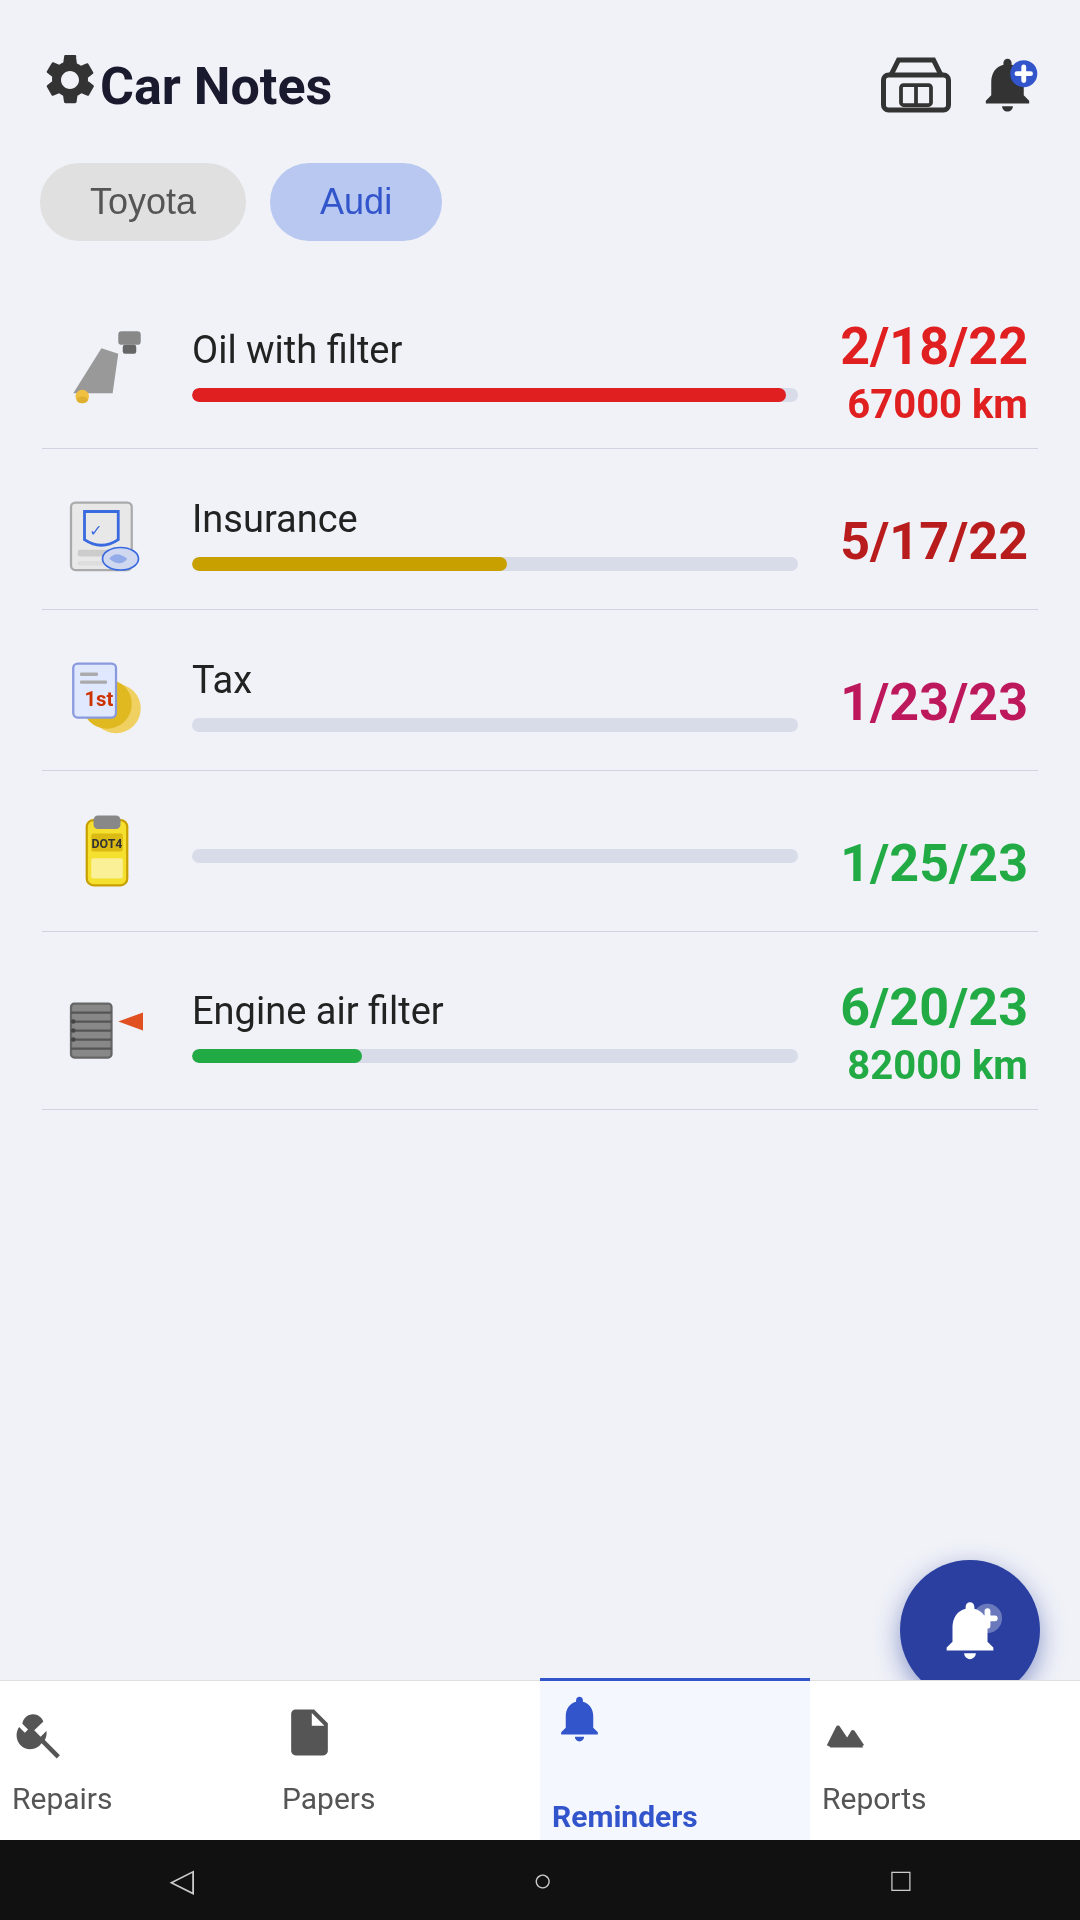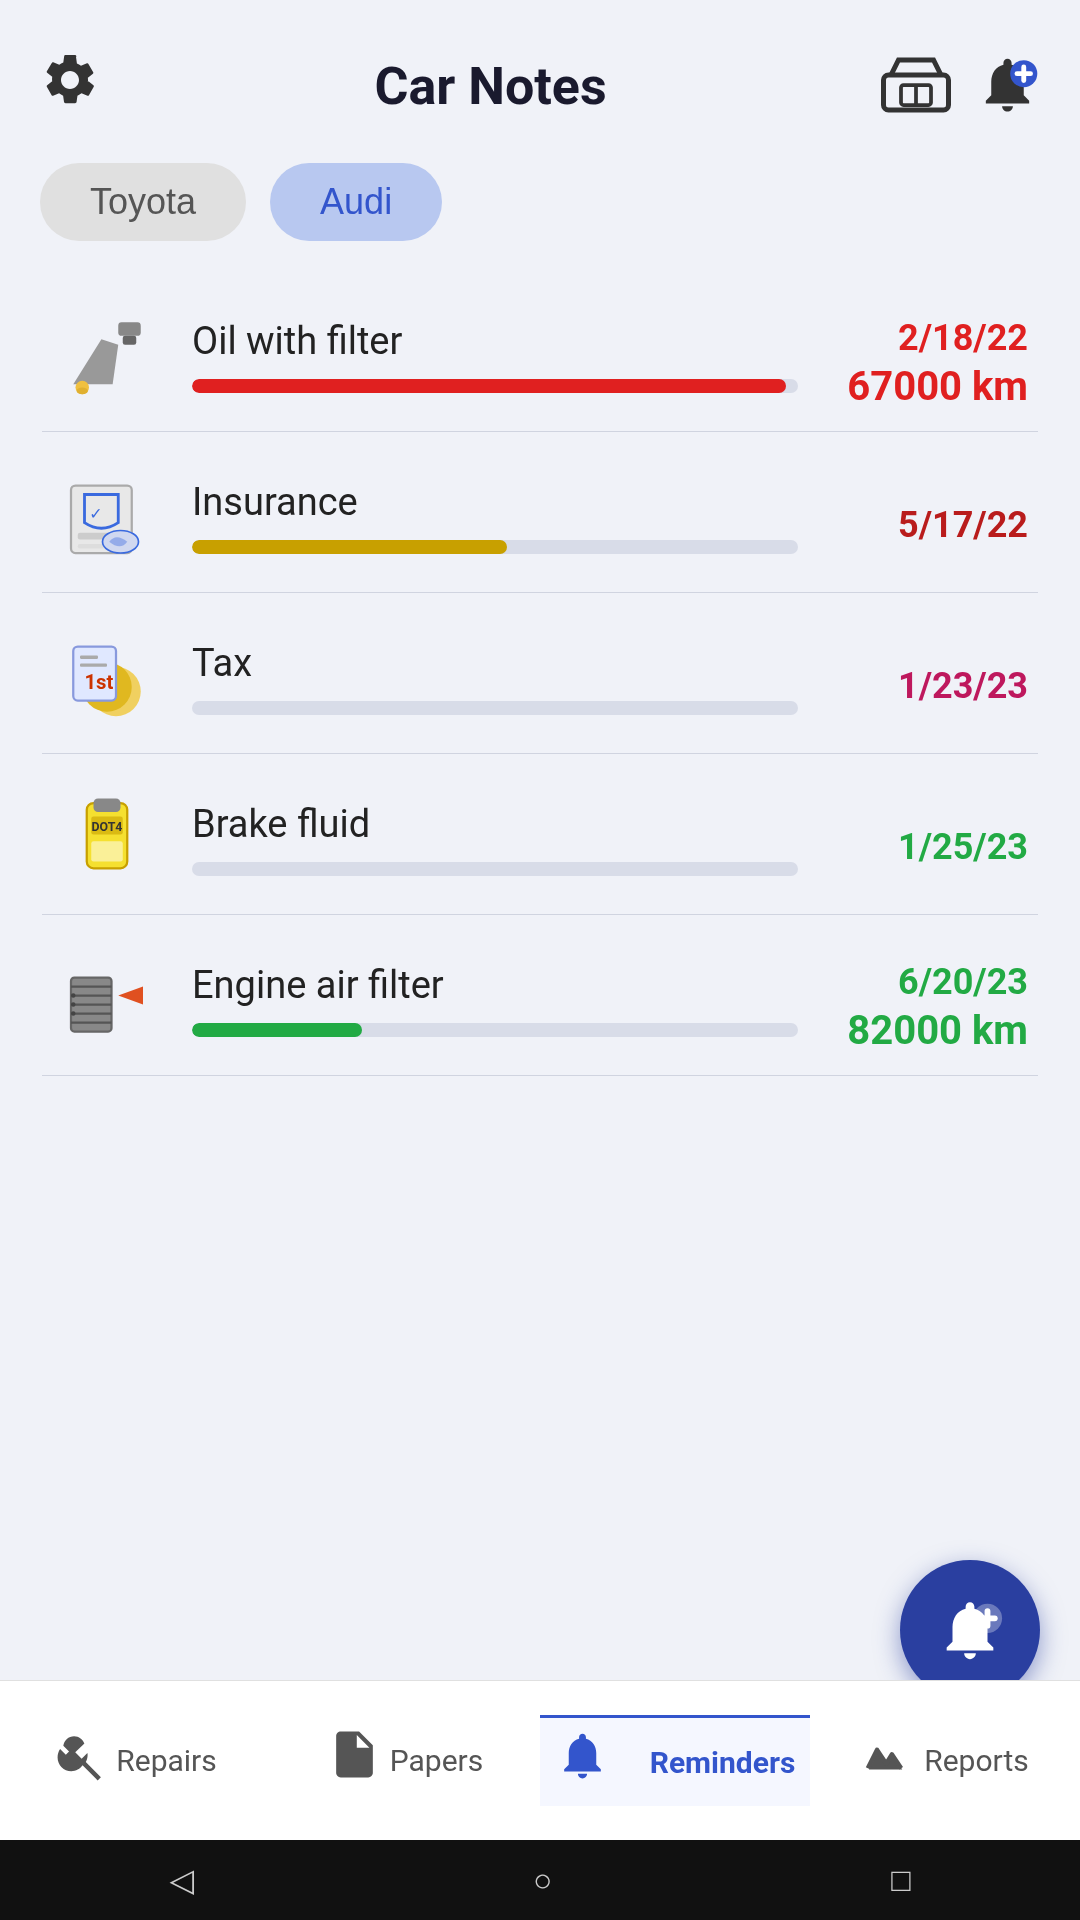--- a/index.html
+++ b/index.html
@@ -16,21 +16,21 @@
 
     
     .header {
       display: flex;
       align-items: center;
       padding: 50px 40px 20px 40px;
       background: #f0f2f8;
     }
     .header-title {
       flex: 1;
-      text-align: center;
+      text-align: left;
       font-size: 52px;
       font-weight: bold;
       color: #1a1a2e;
     }
     .header-icon {
       font-size: 52px;
       color: #333;
       cursor: pointer;
     }
     .header-icons-right {
@@ -103,21 +103,21 @@
     .progress-bar-fill {
       height: 100%;
       border-radius: 7px;
     }
     .reminder-date {
       text-align: right;
       flex-shrink: 0;
       min-width: 200px;
     }
     .reminder-date .date-text {
-      font-size: 36px;
+      font-size: 52px;
       font-weight: bold;
       display: block;
       margin-top: 15px;
     }
     .reminder-date .km-text {
       font-size: 40px;
       font-weight: bold;
       display: block;
       margin-top: 4px;
     }
@@ -151,22 +151,22 @@
       right: 0;
       height: 160px;
       background: white;
       display: flex;
       align-items: center;
       border-top: 1px solid #e0e0e0;
     }
     .nav-item {
       flex: 1;
       display: flex;
-      flex-direction: row;
-      align-items: center;
+      flex-direction: column;
+      align-items: flex-start;
       justify-content: center;
       gap: 8px;
       cursor: pointer;
       padding: 10px 12px;
     }
     .nav-item.active .nav-label {
       color: #3355cc;
     }
     .nav-item .nav-icon {
       font-size: 52px;
@@ -308,21 +308,20 @@
       <div class="reminder-icon-wrap">
         <svg viewBox="0 0 80 80" width="90" height="90">
     <rect x="22" y="8" width="36" height="58" rx="6" fill="#f5e030" stroke="#c8a000" stroke-width="2"></rect>
     <rect x="28" y="4" width="24" height="12" rx="4" fill="#888"></rect>
     <rect x="26" y="20" width="28" height="16" rx="2" fill="#c8a000" opacity="0.6"></rect>
     <text x="40" y="33" font-size="11" fill="#333" text-anchor="middle" font-weight="bold">DOT4</text>
     <rect x="26" y="42" width="28" height="18" rx="2" fill="#fff" opacity="0.5"></rect>
   </svg>
       </div>
       <div class="reminder-content">
-        <div class="reminder-name">Brake fluid</div>
         <div class="progress-bar-bg">
           <div class="progress-bar-fill" style="width: 0%; background-color: rgb(34, 170, 68);"></div>
         </div>
       </div>
       <div class="reminder-date">
         <span class="date-text" style="color: rgb(34, 170, 68);">1/25/23</span>
       </div>
     </div>
     <div class="reminder-item">
       <div class="reminder-icon-wrap">

